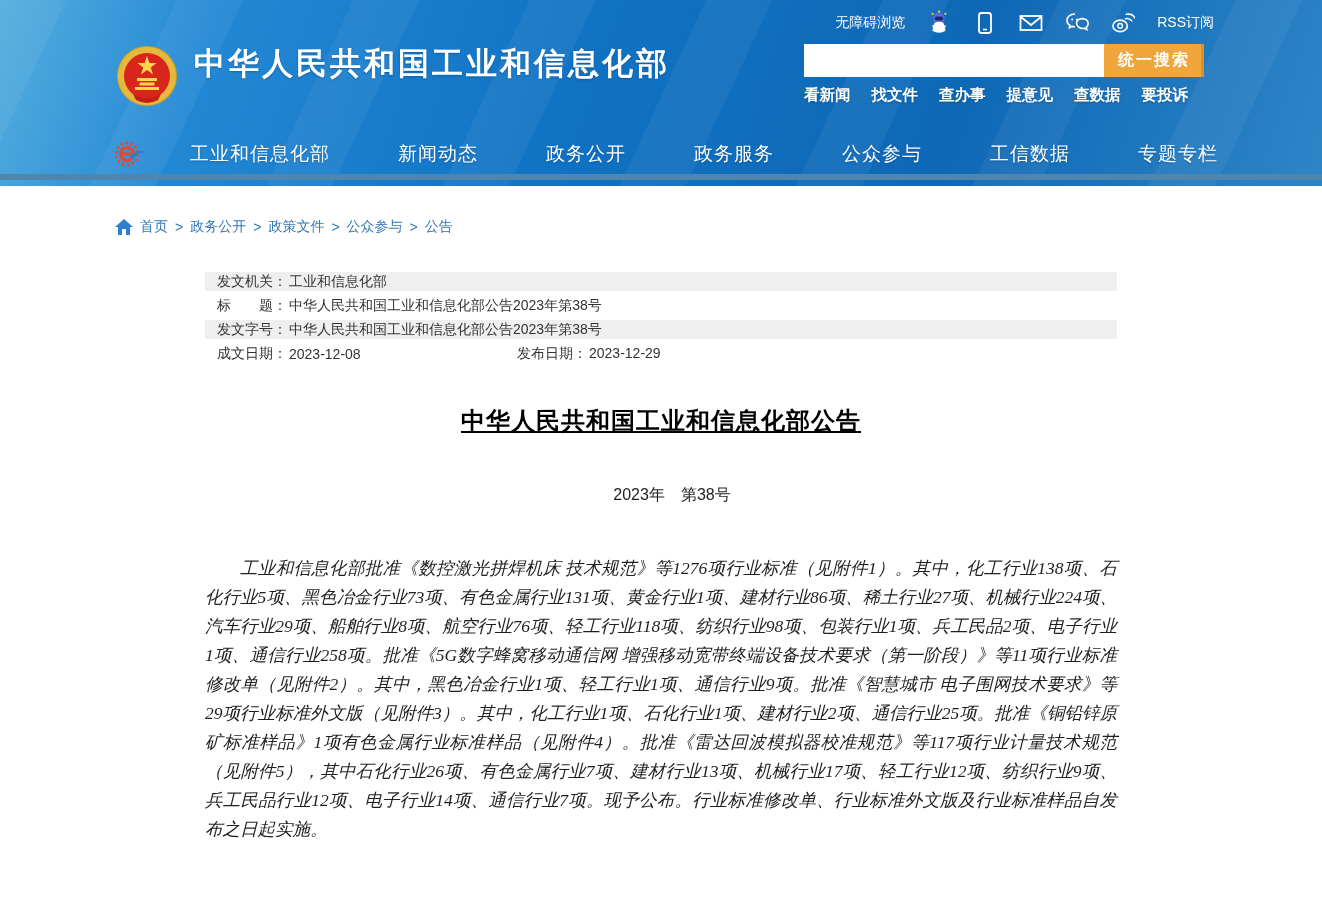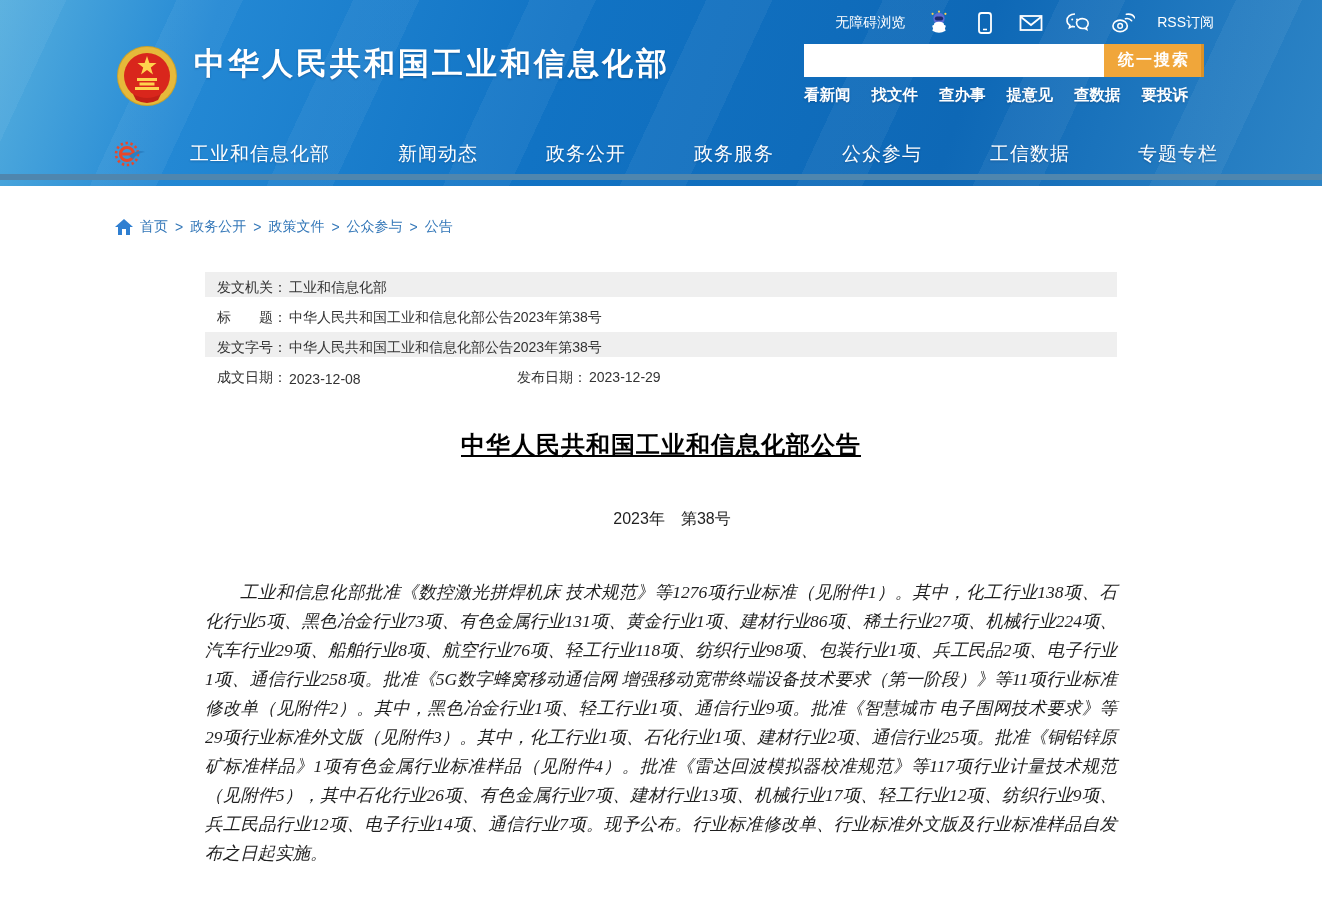--- a/index.html
+++ b/index.html
@@ -48,22 +48,22 @@
                background:#4f86ae; }
 
   
   main { background:#fff; }
   .breadcrumb { display:flex; align-items:center; gap:7px; margin:32px 0 7px 115px;
                 font-size:14px; color:#3377b8; }
   .breadcrumb .bc-item { cursor:pointer; }
   .breadcrumb .bc-sep { color:#3377b8; cursor:default; }
 
   .meta { width:912px; margin:36px 0 0 205px; font-size:14px; color:#333; }
-  .m-row { position:relative; height:25px; margin-bottom:5px; display:flex;
-           align-items:flex-end; padding-left:12px; background:#fff; }
+  .m-row { position:relative; height:19px; margin-bottom:5px; display:flex;
+           align-items:center; padding-left:12px; background:#fff; }
   .m-row.gray { background:#efefef; }
   .m-label { white-space:pre; }
   .m-value { margin-left:2px; }
   .m-cell2 { position:absolute; left:273px; display:flex;margin-left:39px; }
 
   .art-title { margin-top:42px; text-align:center; font-size:24px; font-weight:bold;
                color:#000; letter-spacing:1px;text-decoration:underline; }
   .art-issue { margin-top:48px; text-align:center; font-size:16px; color:#1f1f1f;
                white-space:pre;padding-left:22px; }
   .art-body { width:912px; margin:48px 0 0 205px; font-size:17.5px; line-height:29px;

